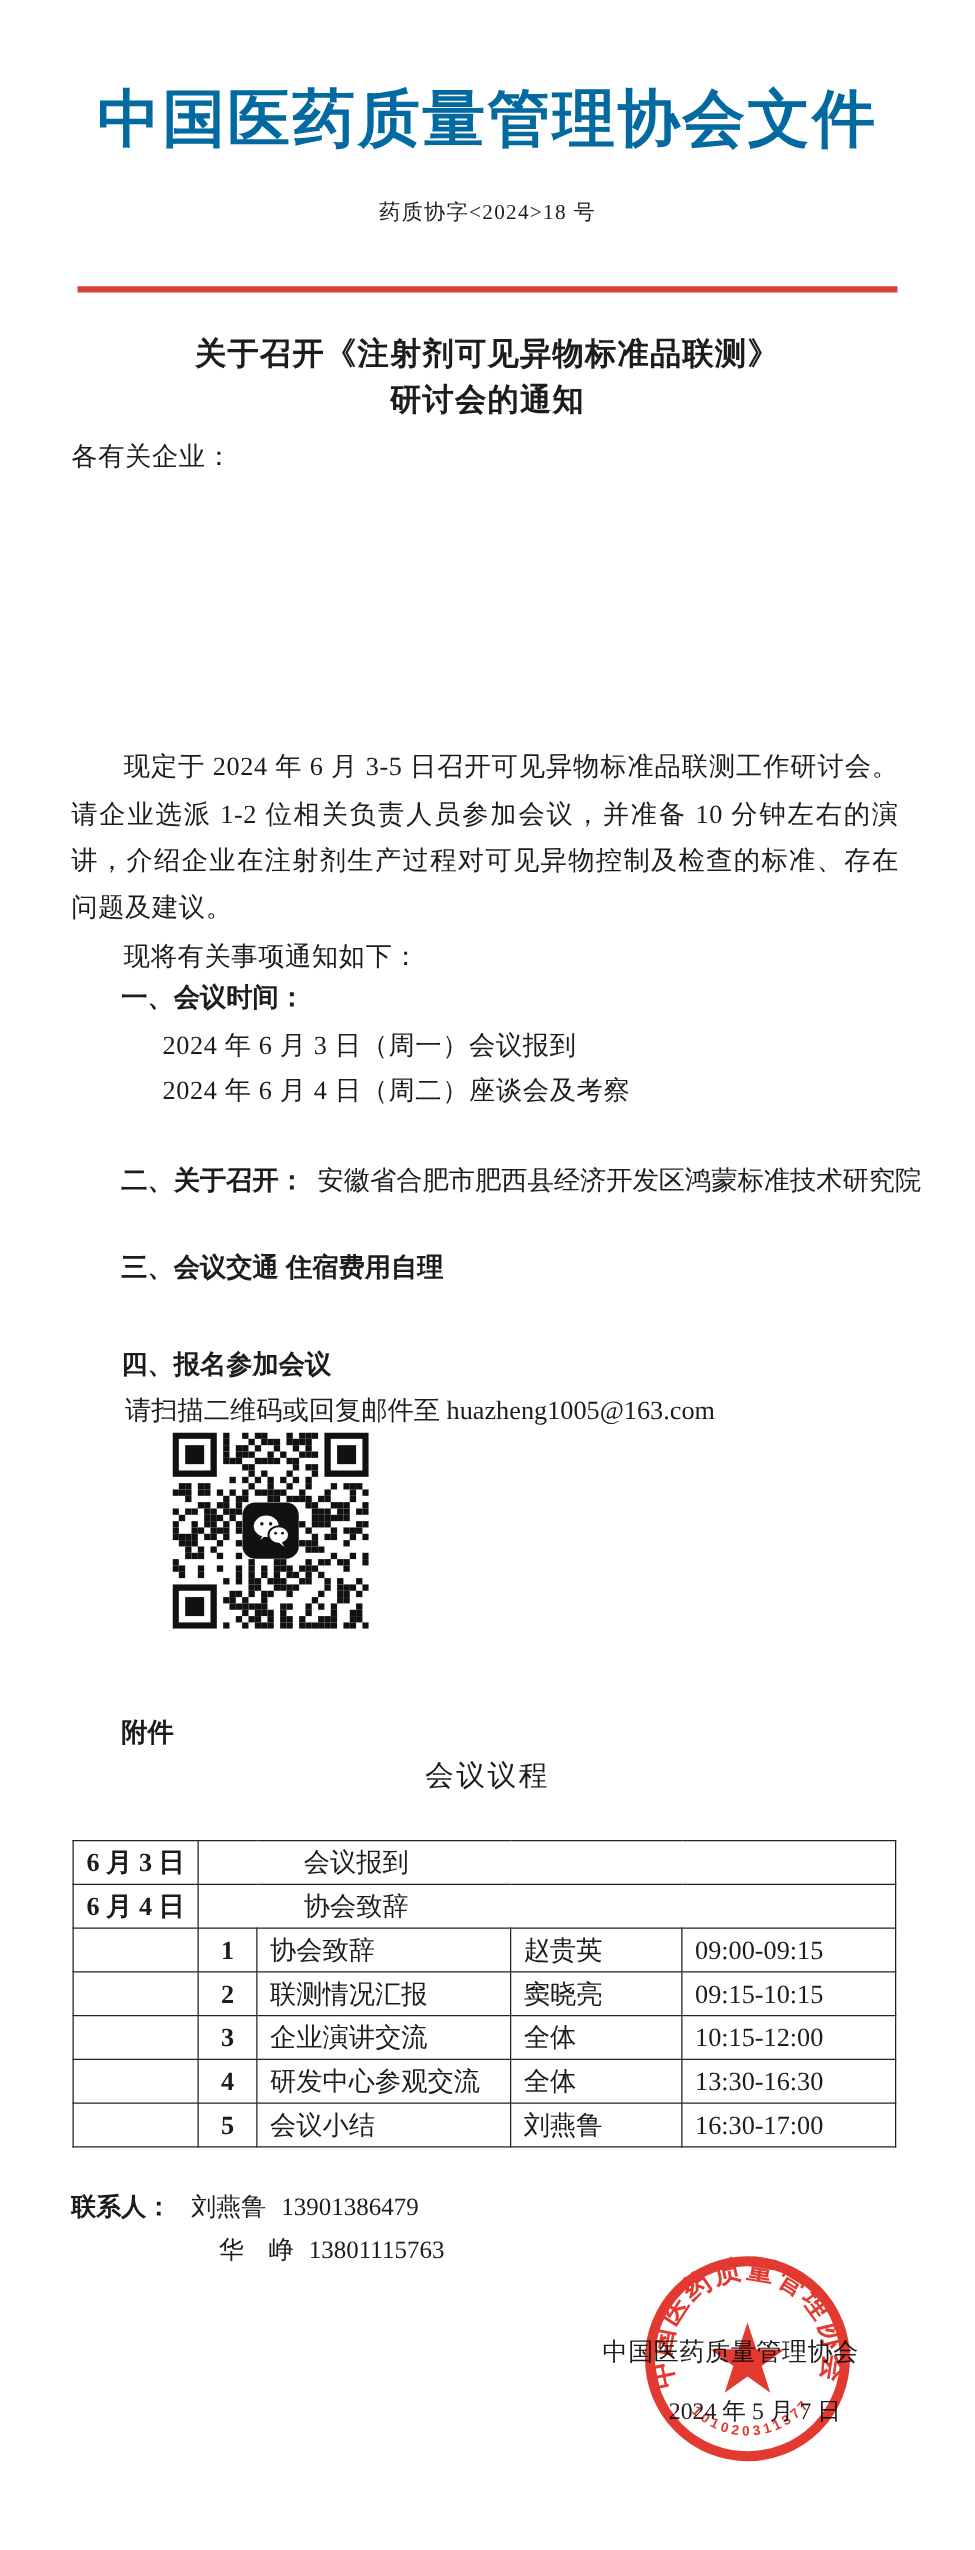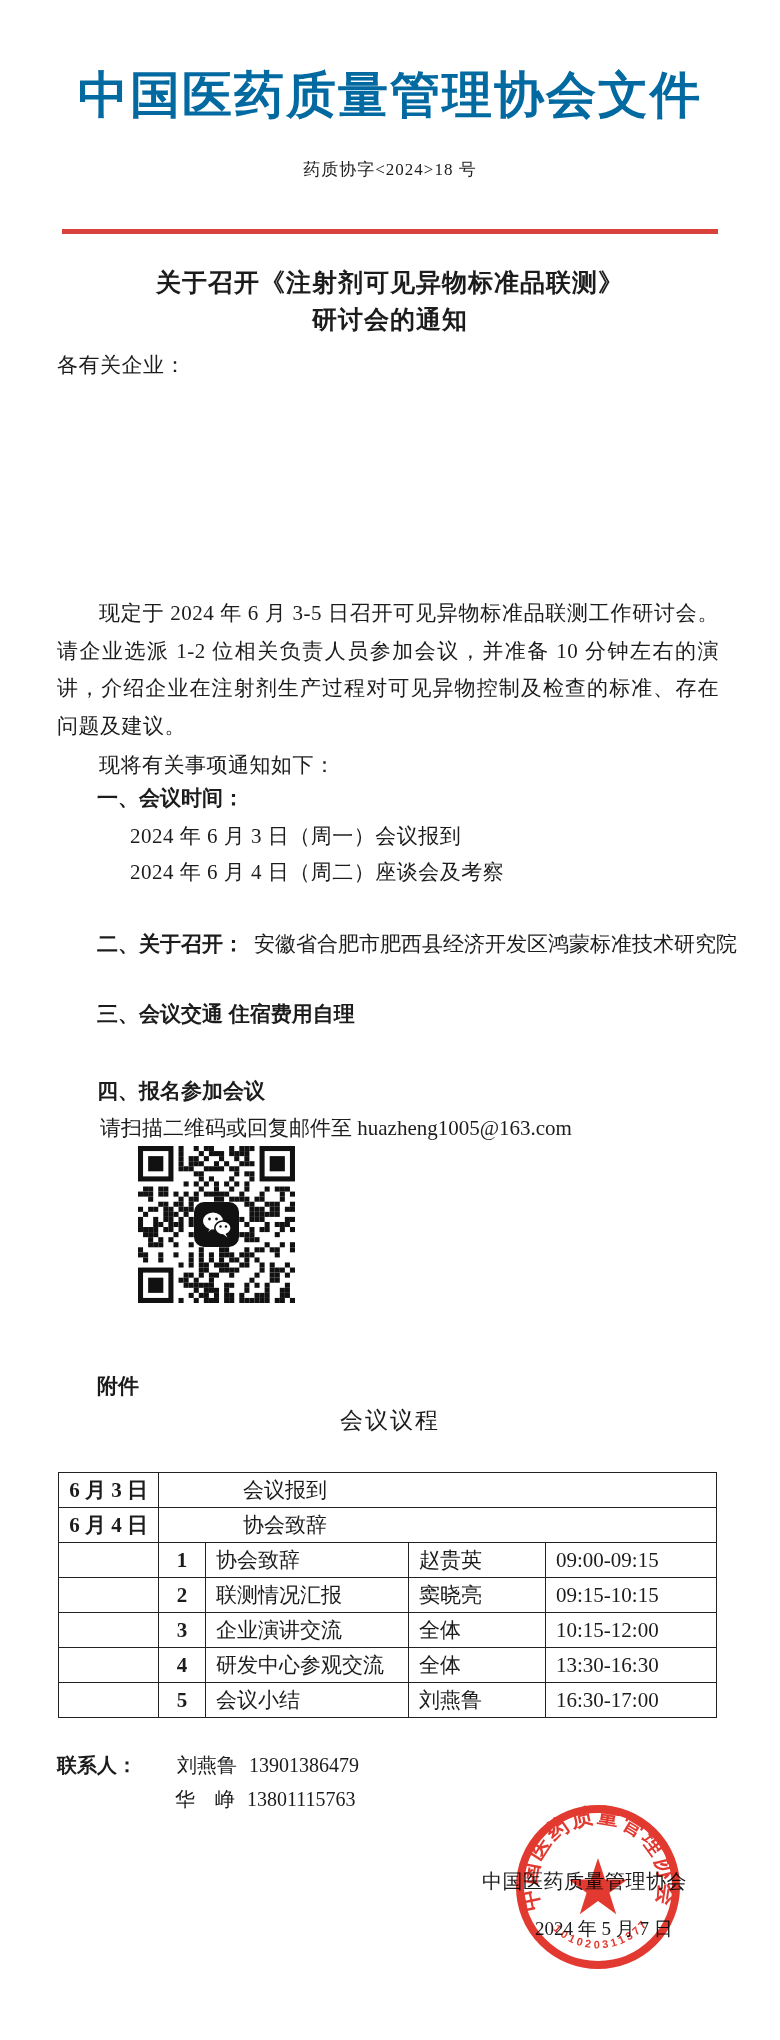--- a/index.html
+++ b/index.html
@@ -107,21 +107,21 @@
   table.agenda td.merged-content{padding-left:84px;}
   col.col-date{width:100px;}
   col.col-no{width:47px;}
   col.col-topic{width:203px;}
   col.col-speaker{width:137px;}
   col.col-time{width:171px;}
 
   .contacts-line{left:57px;font-size:20px;white-space:nowrap;}
   .cl1{top:1752px;}
   .cl2{top:1786px;}
-  .contact-label{font-weight:700;font-family:"Liberation Sans","DejaVu Sans",sans-serif;margin-right:40px;}
+  .contact-label{font-weight:700;font-family:"Liberation Sans","DejaVu Sans",sans-serif;margin-right:16px;}
   .contact-name{margin-right:12px;}
   .cl2 .contact-pad{display:inline-block;width:118px;}
 
   .footer-org{top:1868px;left:482px;width:210px;font-size:20px;letter-spacing:0.5px;white-space:nowrap;}
   .footer-date{top:1916px;left:535px;width:150px;font-size:19px;white-space:nowrap;}
 
   .seal{
     top:1803px;left:514px;width:168px;height:168px;
     mix-blend-mode:multiply;
     opacity:0.93;

